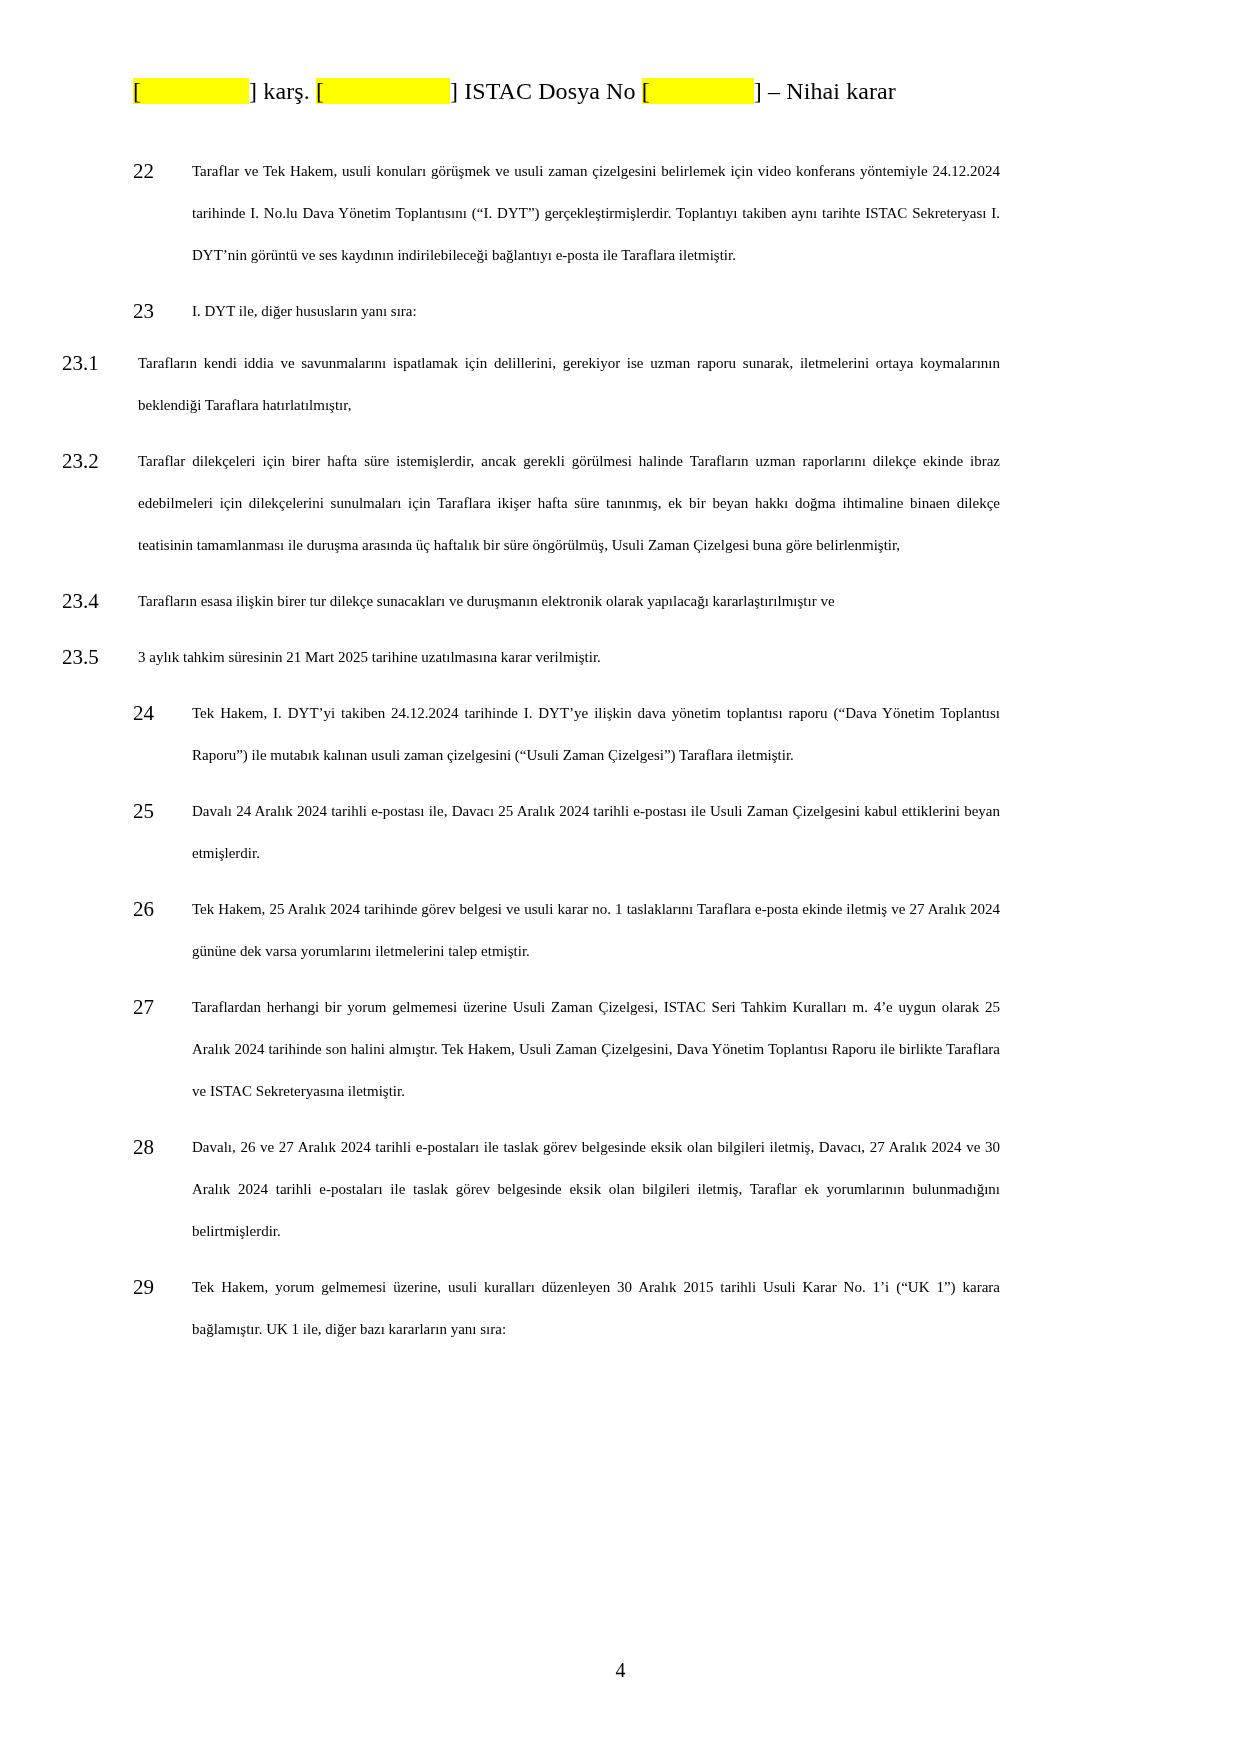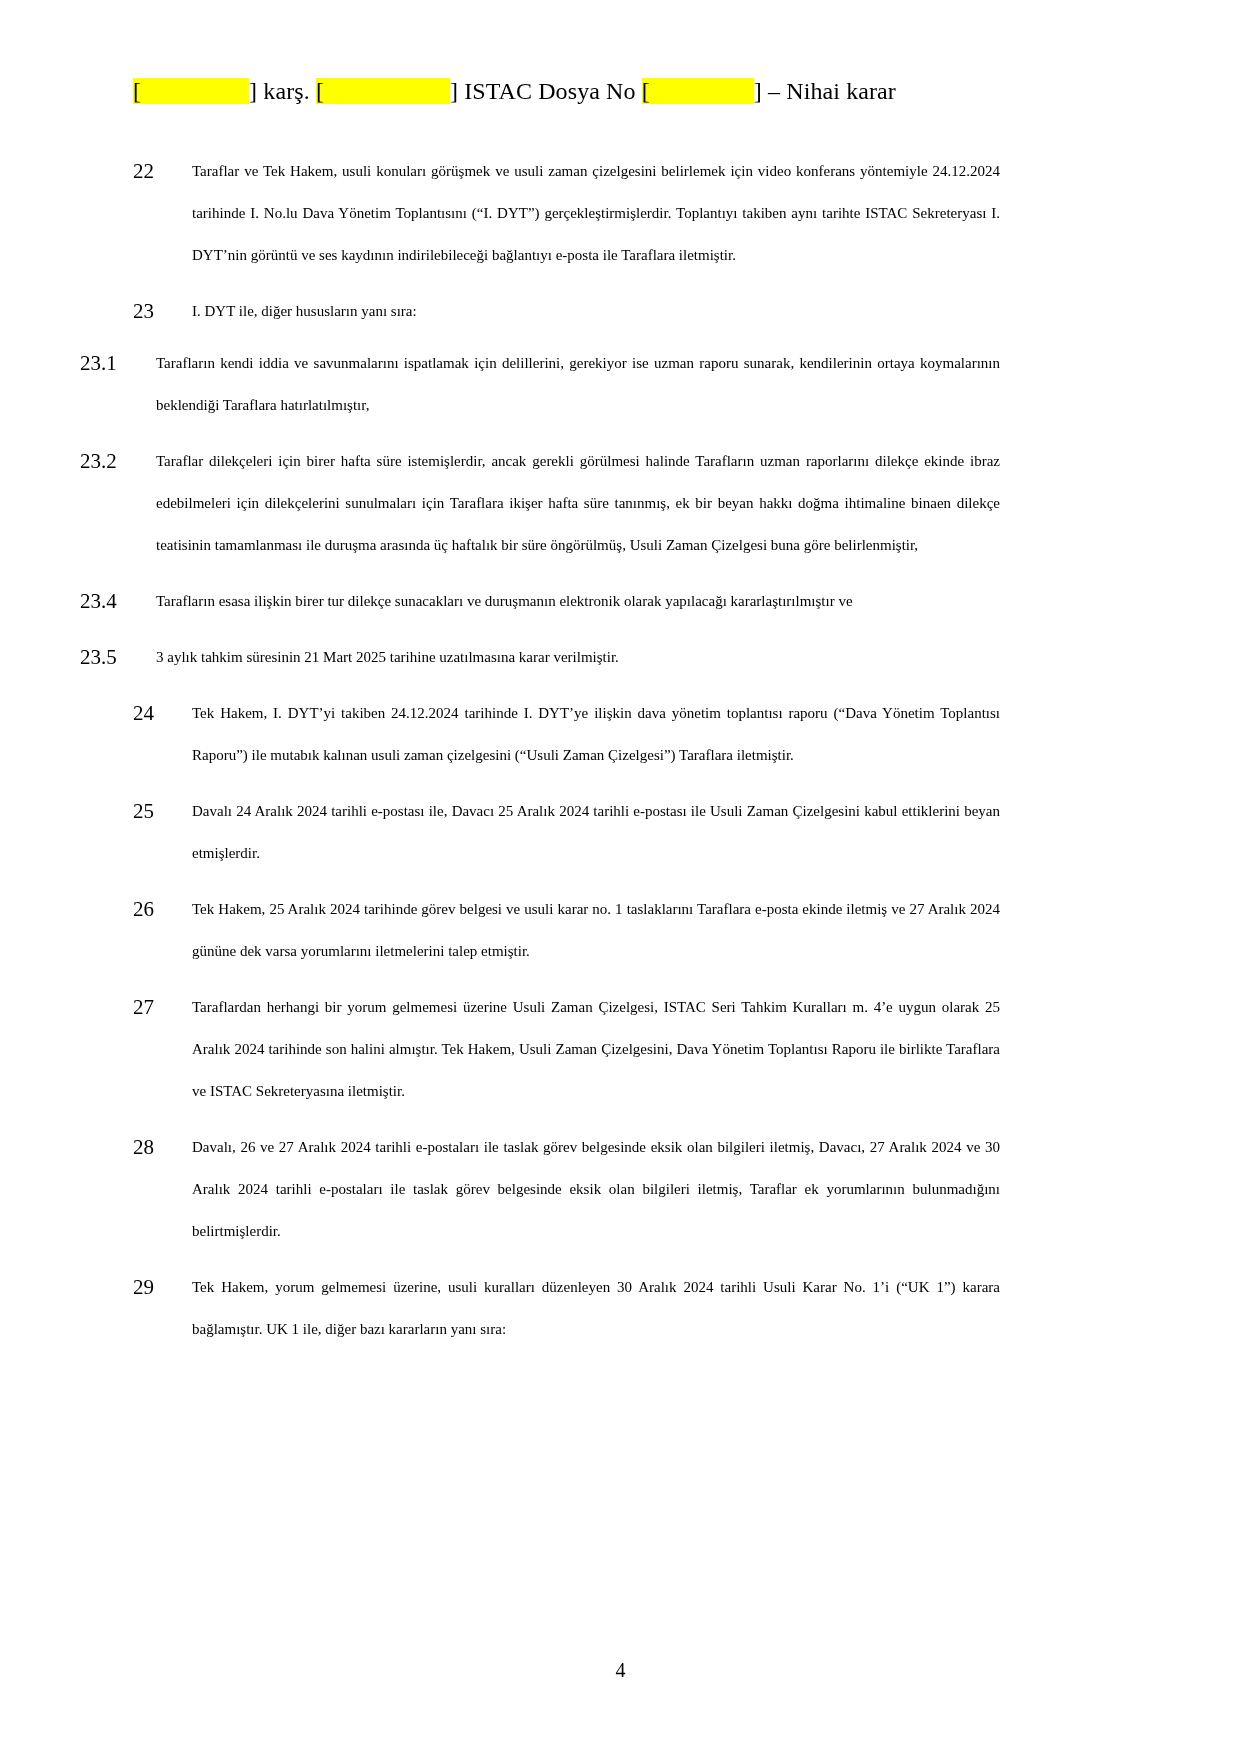--- a/index.html
+++ b/index.html
@@ -68,21 +68,21 @@
     text-align: justify;
     text-justify: inter-word;
     color: #000;
   }
 
   
   .lvl1 { padding-left: 133px; padding-right: 241px; }
   .lvl1 .num { width: 59px; }
 
   
-  .lvl2 { padding-left: 80px; padding-right: 241px; }
+  .lvl2 { padding-left: 62px; padding-right: 241px; }
   .lvl2 .num { width: 76px; }
 
   .tight { margin-bottom: 10px; }
 
   
   .footer {
     position: absolute;
     left: 0;
     bottom: 72px;
     width: 1241px;
@@ -107,21 +107,21 @@
       <div class="txt">Taraflar ve Tek Hakem, usuli konuları görüşmek ve usuli zaman çizelgesini belirlemek için video konferans yöntemiyle 24.12.2024 tarihinde I. No.lu Dava Yönetim Toplantısını (“I. DYT”) gerçekleştirmişlerdir. Toplantıyı takiben aynı tarihte ISTAC Sekreteryası I. DYT’nin görüntü ve ses kaydının indirilebileceği bağlantıyı e-posta ile Taraflara iletmiştir.</div>
     </div>
 
     <div class="para lvl1 tight">
       <div class="num">23</div>
       <div class="txt">I. DYT ile, diğer hususların yanı sıra:</div>
     </div>
 
     <div class="para lvl2">
       <div class="num">23.1</div>
-      <div class="txt">Tarafların kendi iddia ve savunmalarını ispatlamak için delillerini, gerekiyor ise uzman raporu sunarak, kendilerinin ortaya koymalarının beklendiği Taraflara hatırlatılmıştır,</div>
+      <div class="txt">Tarafların kendi iddia ve savunmalarını ispatlamak için delillerini, gerekiyor ise uzman raporu sunarak, iletmelerini ortaya koymalarının beklendiği Taraflara hatırlatılmıştır,</div>
     </div>
 
     <div class="para lvl2">
       <div class="num">23.2</div>
       <div class="txt">Taraflar dilekçeleri için birer hafta süre istemişlerdir, ancak gerekli görülmesi halinde Tarafların uzman raporlarını dilekçe ekinde ibraz edebilmeleri için dilekçelerini sunulmaları için Taraflara ikişer hafta süre tanınmış, ek bir beyan hakkı doğma ihtimaline binaen dilekçe teatisinin tamamlanması ile duruşma arasında üç haftalık bir süre öngörülmüş, Usuli Zaman Çizelgesi buna göre belirlenmiştir,</div>
     </div>
 
 
     <div class="para lvl2">
       <div class="num">23.4</div>
@@ -153,20 +153,20 @@
       <div class="txt">Taraflardan herhangi bir yorum gelmemesi üzerine Usuli Zaman Çizelgesi, ISTAC Seri Tahkim Kuralları m. 4’e uygun olarak 25 Aralık 2024 tarihinde son halini almıştır. Tek Hakem, Usuli Zaman Çizelgesini, Dava Yönetim Toplantısı Raporu ile birlikte Taraflara ve ISTAC Sekreteryasına iletmiştir.</div>
     </div>
 
     <div class="para lvl1">
       <div class="num">28</div>
       <div class="txt">Davalı, 26 ve 27 Aralık 2024 tarihli e-postaları ile taslak görev belgesinde eksik olan bilgileri iletmiş, Davacı, 27 Aralık 2024 ve 30 Aralık 2024 tarihli e-postaları ile taslak görev belgesinde eksik olan bilgileri iletmiş, Taraflar ek yorumlarının bulunmadığını belirtmişlerdir.</div>
     </div>
 
     <div class="para lvl1">
       <div class="num">29</div>
-      <div class="txt">Tek Hakem, yorum gelmemesi üzerine, usuli kuralları düzenleyen 30 Aralık 2024 tarihli Usuli Karar No. 1’i (“UK 1”) karara bağlamıştır. UK 1 ile, diğer bazı kararların yanı sıra:</div>
+      <div class="txt">Tek Hakem, yorum gelmemesi üzerine, usuli kuralları düzenleyen 30 Aralık 2015 tarihli Usuli Karar No. 1’i (“UK 1”) karara bağlamıştır. UK 1 ile, diğer bazı kararların yanı sıra:</div>
     </div>
 
   </div>
 
   <div class="footer">4</div>
 
 </div>
 
 </body></html>

